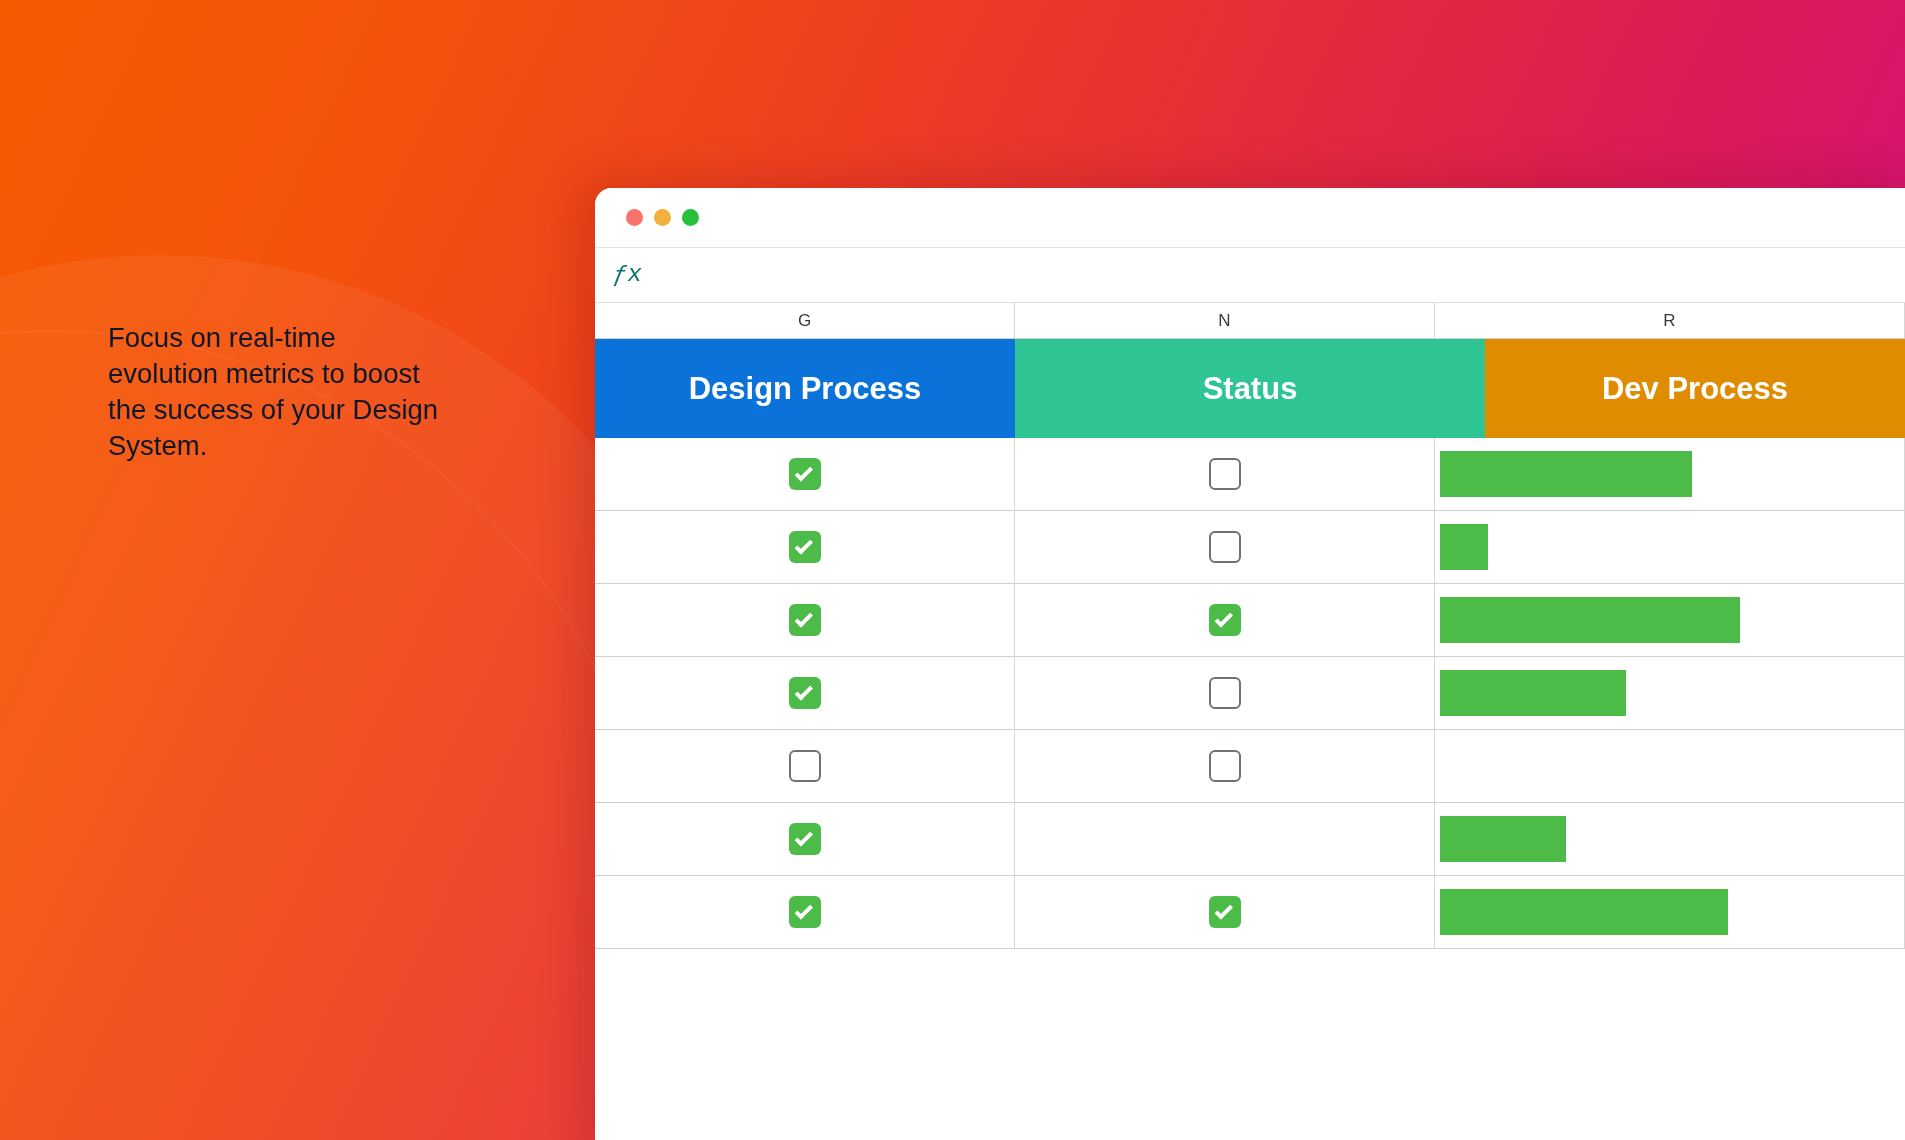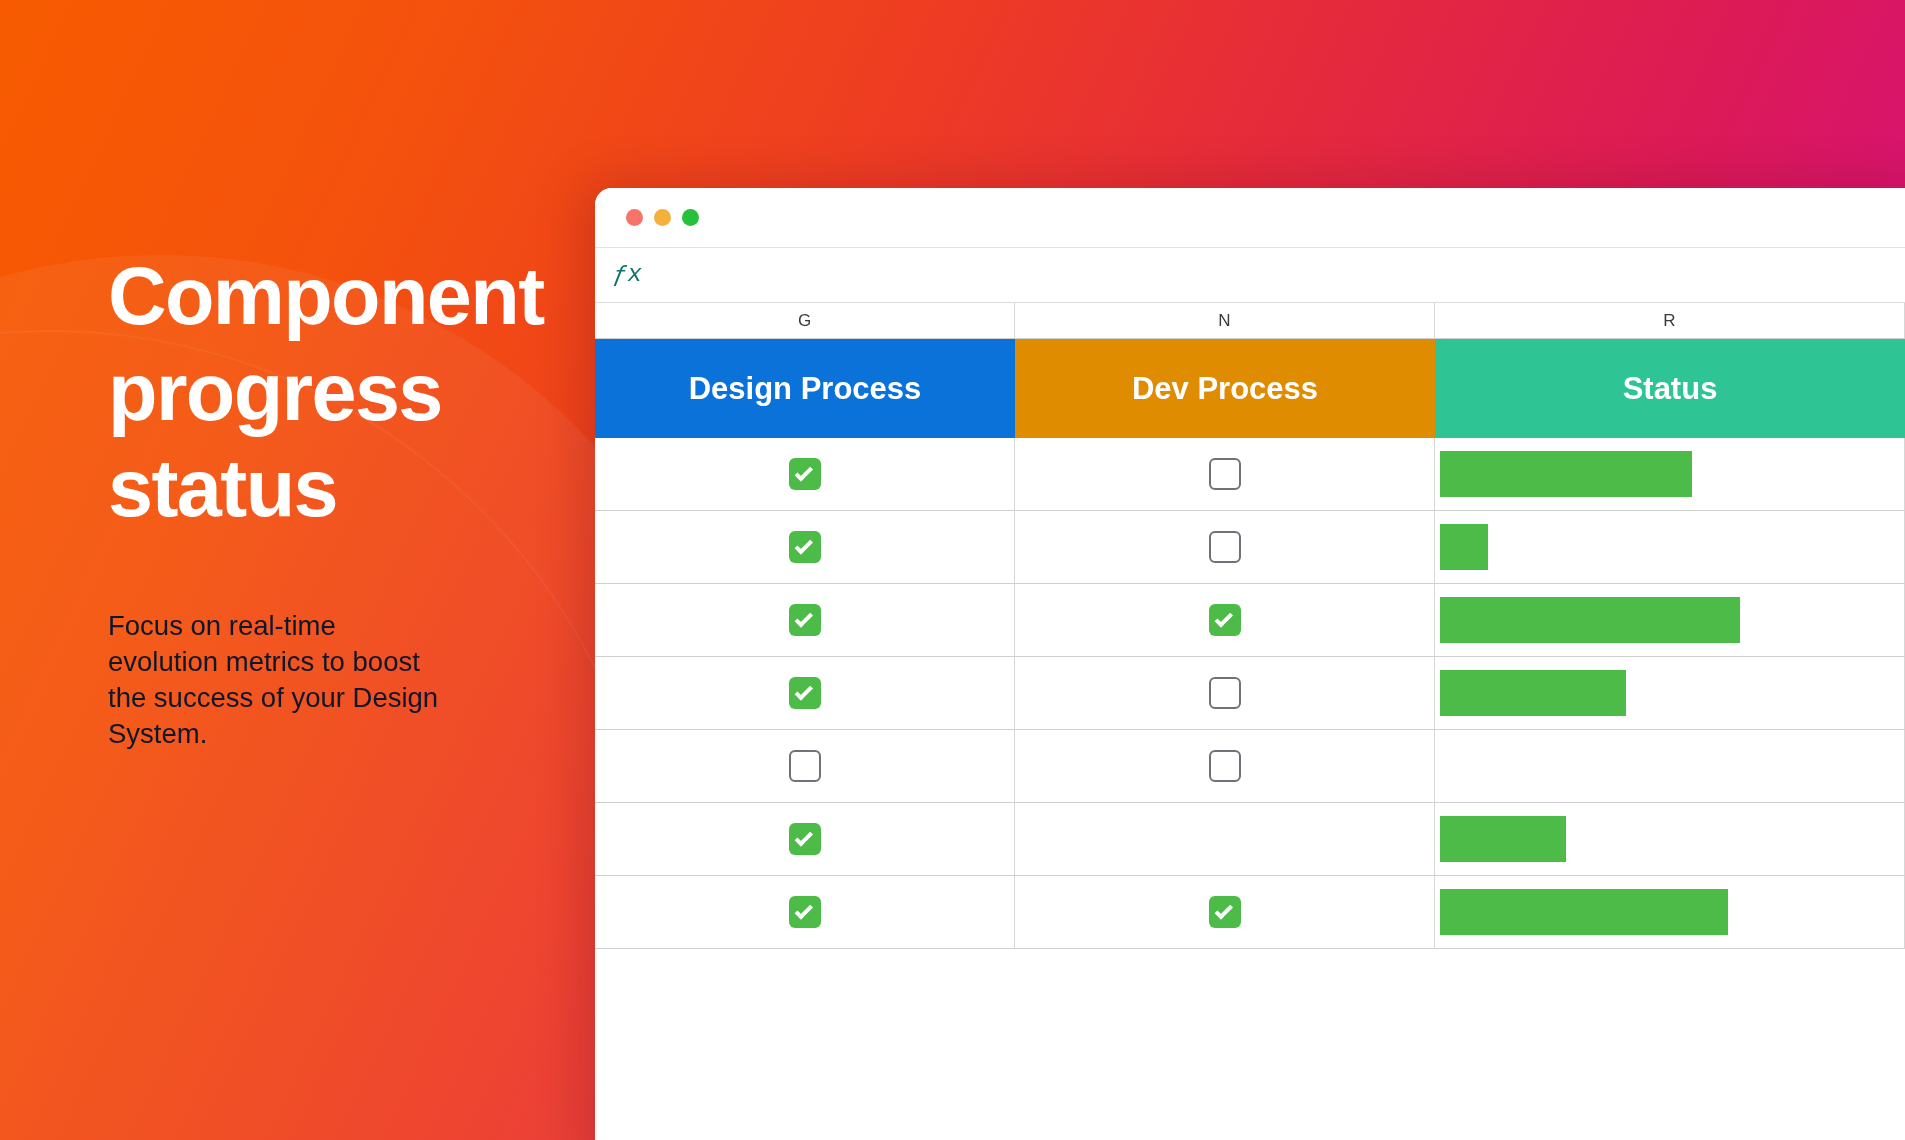--- a/index.html
+++ b/index.html
@@ -164,21 +164,20 @@
   }
 </style>
 </head>
 <body>
 
 <div id="bg-gradient"></div>
 <div id="bg-arc"></div>
 <div id="bg-arc2"></div>
 
 <div id="left-panel">
-  <h1 id="page-title">Component progress status</h1>
   <p id="page-subtitle">Focus on real-time evolution metrics to boost the success of your Design System.</p>
 </div>
 
 <div id="app-window">
 
   <div id="titlebar">
     <span class="traffic-light" style="background:#F8736B"></span>
     <span class="traffic-light" style="background:#F3B03C"></span>
     <span class="traffic-light" style="background:#28C03A"></span>
   </div>
@@ -190,22 +189,22 @@
   <div id="sheet">
 
     <div class="sheet-row col-letter-row">
       <div class="col-letter c-g">G</div>
       <div class="col-letter c-n">N</div>
       <div class="col-letter c-r">R</div>
     </div>
 
     <div class="sheet-row header-row">
       <div class="header-cell c-g" style="background:#0B72D9">Design Process</div>
+      <div class="header-cell c-r" style="background:#2EC494">Status</div>
       <div class="header-cell c-n" style="background:#E08C00">Dev Process</div>
-      <div class="header-cell c-r" style="background:#2EC494">Status</div>
     </div>
 
     <div id="rows-container">
         <div class="sheet-row data-row">
           <div class="data-cell cell-center c-g">
             <span class="checkbox checked">
               <span class="tick"></span>
             </span>
           </div>
           <div class="data-cell cell-center c-n">

